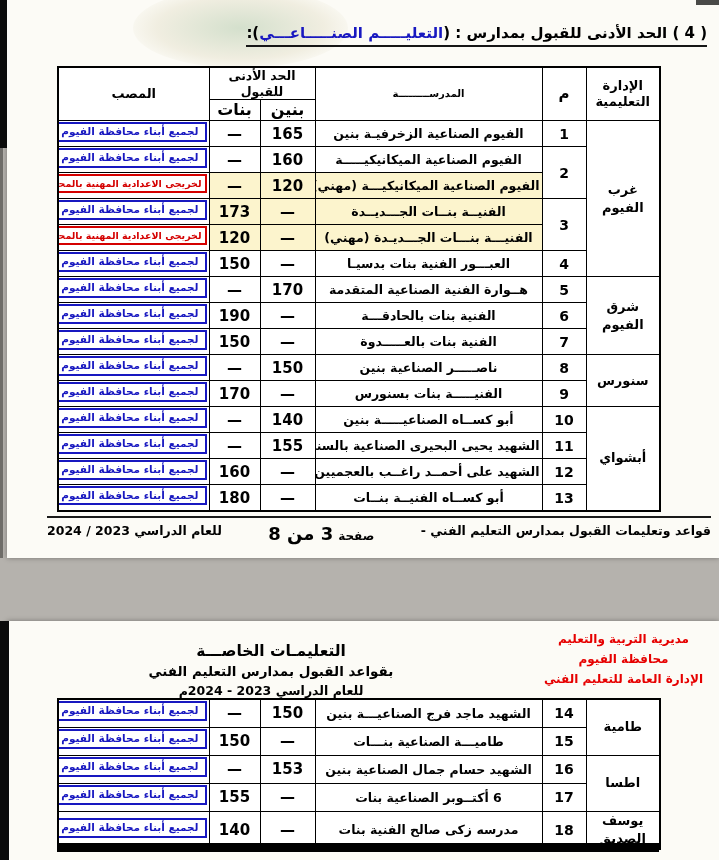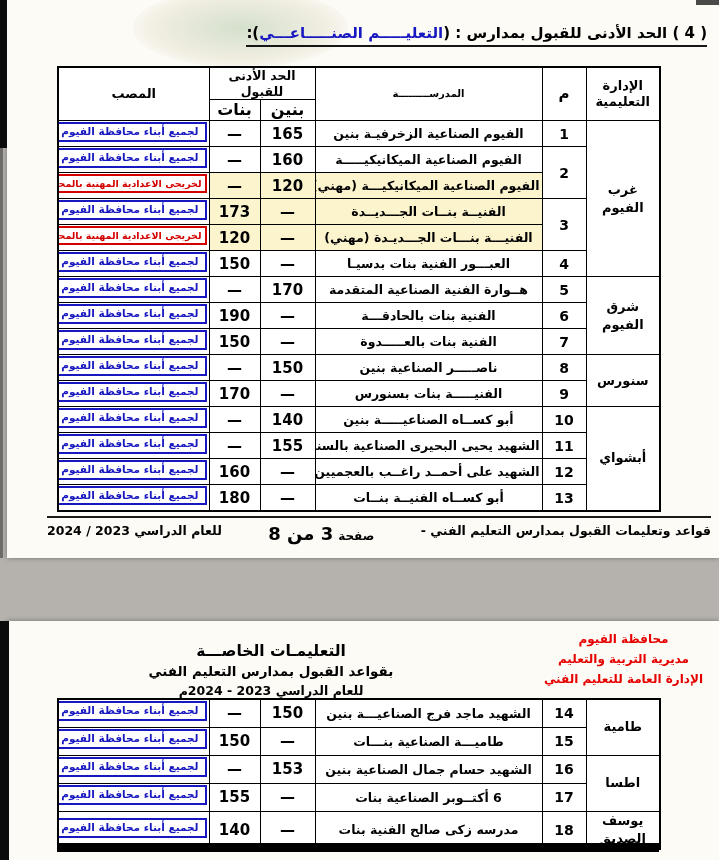--- a/index.html
+++ b/index.html
@@ -236,22 +236,22 @@
     <span class="f-page">
       <span>صفحة</span>
       <span class="f-page-nums">3 من 8</span>
     </span>
     <span class="f-caption">قواعد وتعليمات القبول بمدارس التعليم الفني -</span>
   </div>
 </div>
 
 <div class="page" id="page2">
   <div class="red-block">
+    <div>مديرية التربية والتعليم</div>
     <div>محافظة الفيوم</div>
-    <div>مديرية التربية والتعليم</div>
     <div>الإدارة العامة للتعليم الفني</div>
   </div>
   <div class="center-block">
     <div class="l1">التعليمـات الخاصـــة</div>
     <div class="l2">بقواعد القبول بمدارس التعليم الفني</div>
     <div class="l3">للعام الدراسي 2023 - 2024م</div>
   </div>
 
   <table class="t" id="table2">
     <colgroup>

